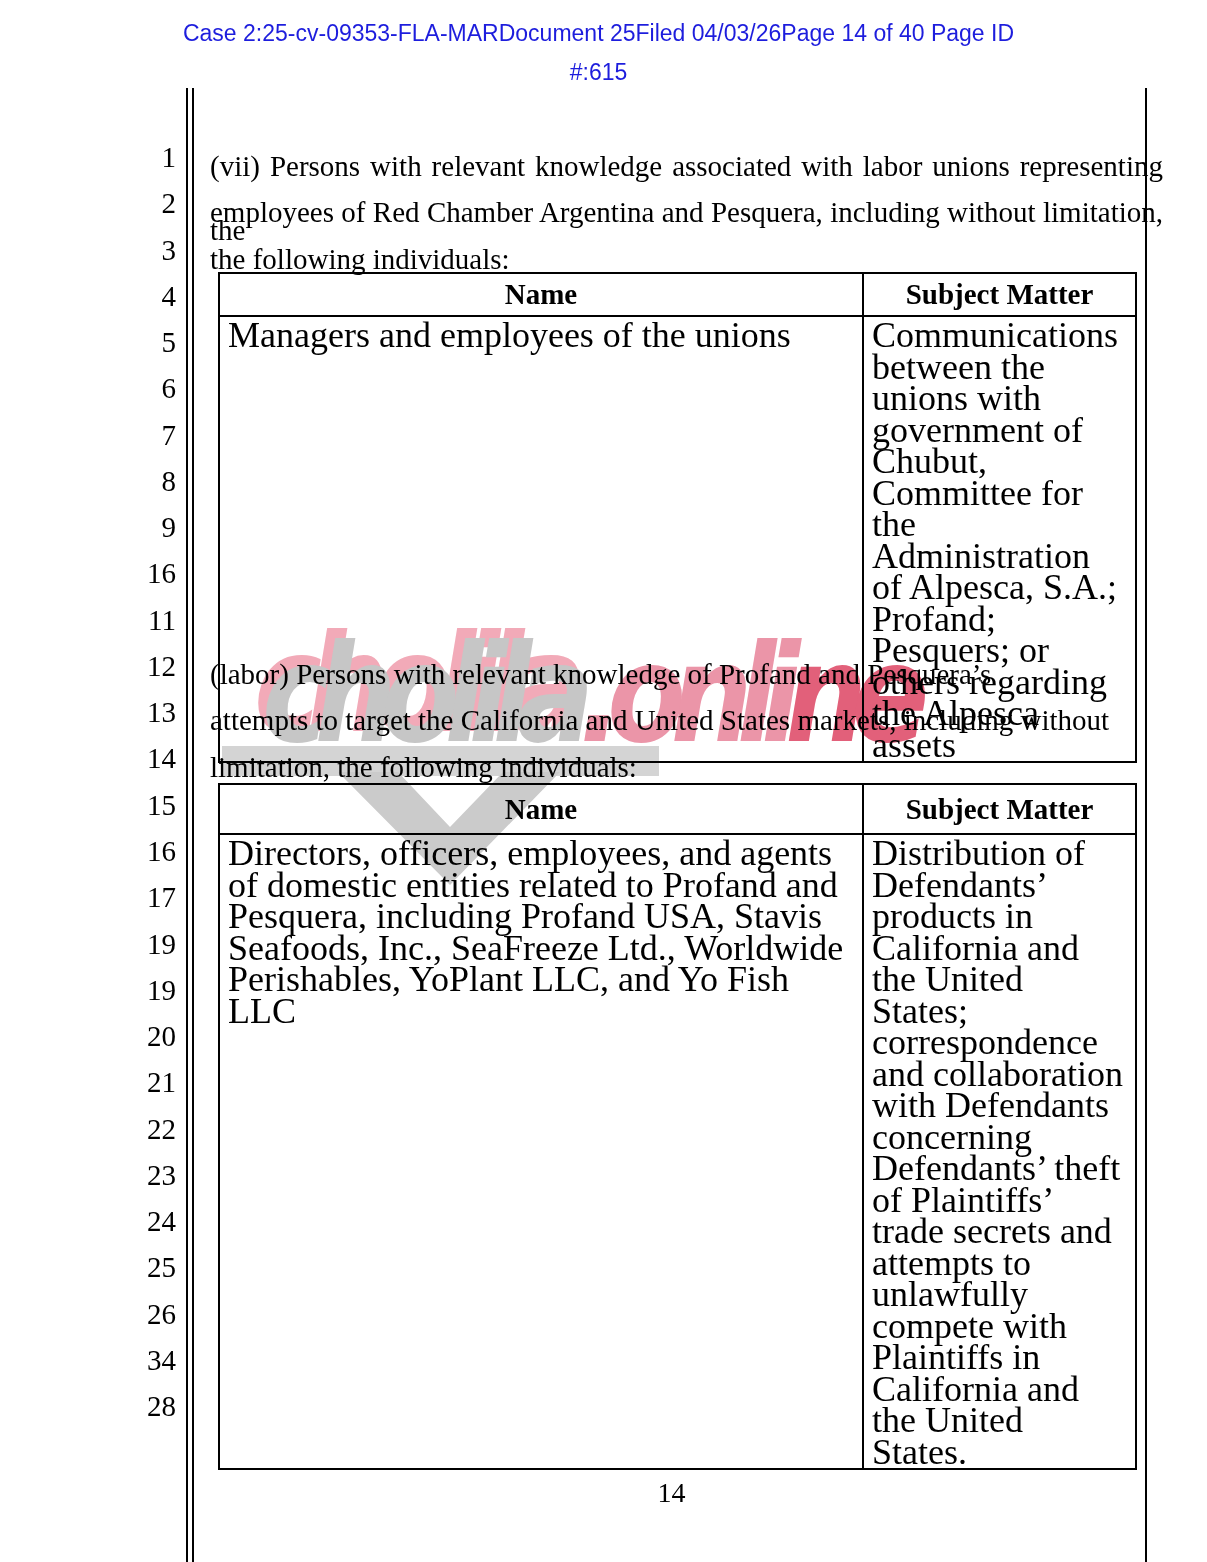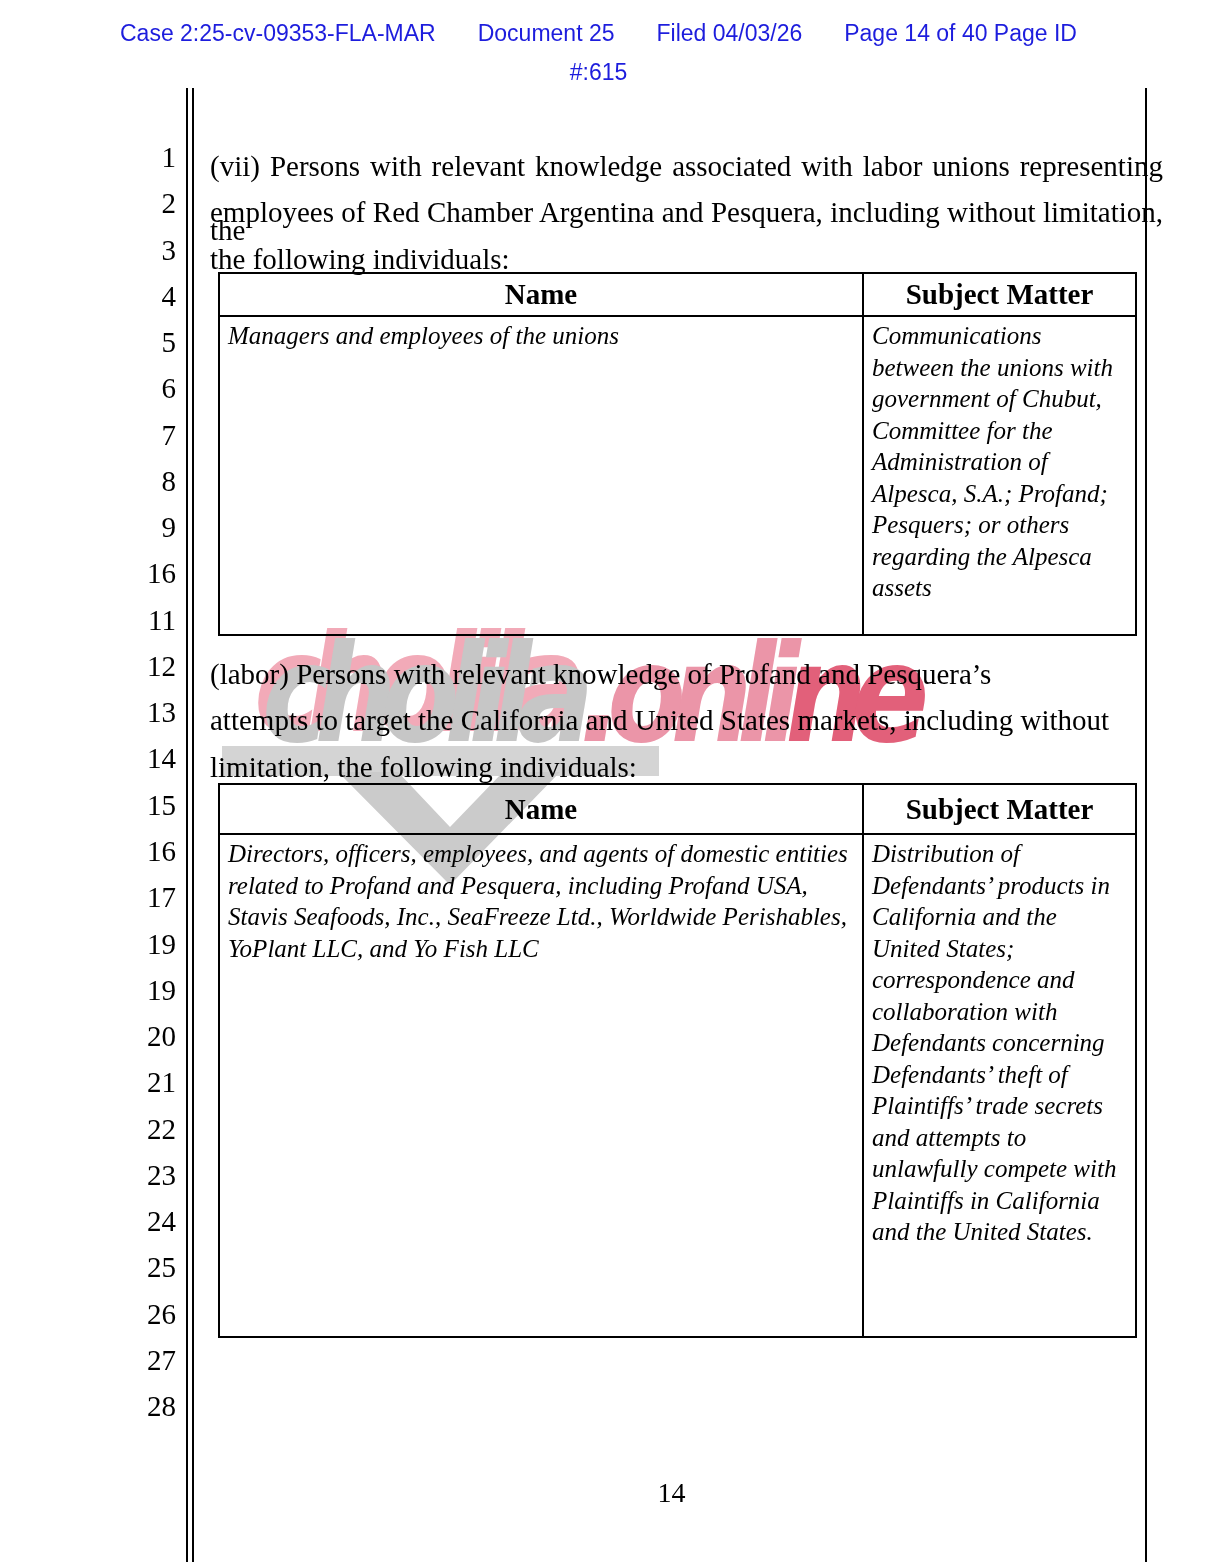--- a/index.html
+++ b/index.html
@@ -5,21 +5,21 @@
   html,body { margin:0; padding:0; background:#fff; }
   .page {
     position:relative; width:1207px; height:1562px; background:#ffffff;
     font-family:"Liberation Serif", serif; color:#000; overflow:hidden;
   }
   
   .court-header {
     position:absolute; left:120px; top:20px; width:957px; z-index:2;
     font-family:"Liberation Sans", sans-serif; font-size:23px; color:#1d1ddd;
   }
-  .header-row { display:flex; justify-content:space-between; }
+  .header-row { display:flex; justify-content:center; }
   .header-id-row { text-align:center; margin-top:12px; }
   
   .vrule { position:absolute; top:88px; bottom:0; width:2px; background:#000; z-index:1; }
   .vrule.left-outer { left:186px; }
   .vrule.left-inner { left:192px; }
   .vrule.right { left:1145px; }
   
   .line-col { position:absolute; left:118px; top:134px; width:58px; text-align:right;
     font-size:29px; z-index:2; }
   .line-col .ln { height:46.28px; line-height:46.28px; }
@@ -27,21 +27,21 @@
   .para { position:absolute; left:210px; width:953px; font-size:29px; z-index:2; }
   .para .tl { height:46.28px; line-height:64px; }
   .para .tl.jl { text-align:justify; text-align-last:justify; }
   .para-vii  { top:134px; }
   .para-viii { top:642px; }
   
   .tbl { position:absolute; border-collapse:collapse; table-layout:fixed; width:917px;
     z-index:2; background:transparent; }
   .tbl th, .tbl td { border:2px solid #000; }
   .tbl th { font-size:29px; font-weight:bold; text-align:center; padding:0; }
-  .tbl td { font-size:25px; line-height:31.5px; vertical-align:top; padding:3px 10px 0 8px;font-style:italic; }
+  .tbl td { font-size:36px; line-height:31.5px; vertical-align:top; padding:3px 10px 0 8px; }
   .tbl .c1 { width:644px; }
   .tbl .c2 { width:273px; }
   .tbl1 { left:218px; top:272px; }
   .tbl1 th { height:41px; }
   .tbl1 td { height:314px; }
   .tbl2 { left:218px; top:783px; }
   .tbl2 th { height:48px; }
   .tbl2 td { height:498px; }
   
   .page-num { position:absolute; left:210px; top:1477px; width:923px; text-align:center;
@@ -111,21 +111,21 @@
       <div class="ln">17</div>
       <div class="ln">19</div>
       <div class="ln">19</div>
       <div class="ln">20</div>
       <div class="ln">21</div>
       <div class="ln">22</div>
       <div class="ln">23</div>
       <div class="ln">24</div>
       <div class="ln">25</div>
       <div class="ln">26</div>
-      <div class="ln">27</div>
+      <div class="ln">34</div>
       <div class="ln">28</div>
     </div>
 
   <div class="para para-vii">
       <div class="tl jl">(vii) Persons with relevant knowledge associated with labor unions representing the</div>
       <div class="tl jl">employees of Red Chamber Argentina and Pesquera, including without limitation,</div>
       <div class="tl">the following individuals:</div>
     </div>
 
   <table class="tbl tbl1">

